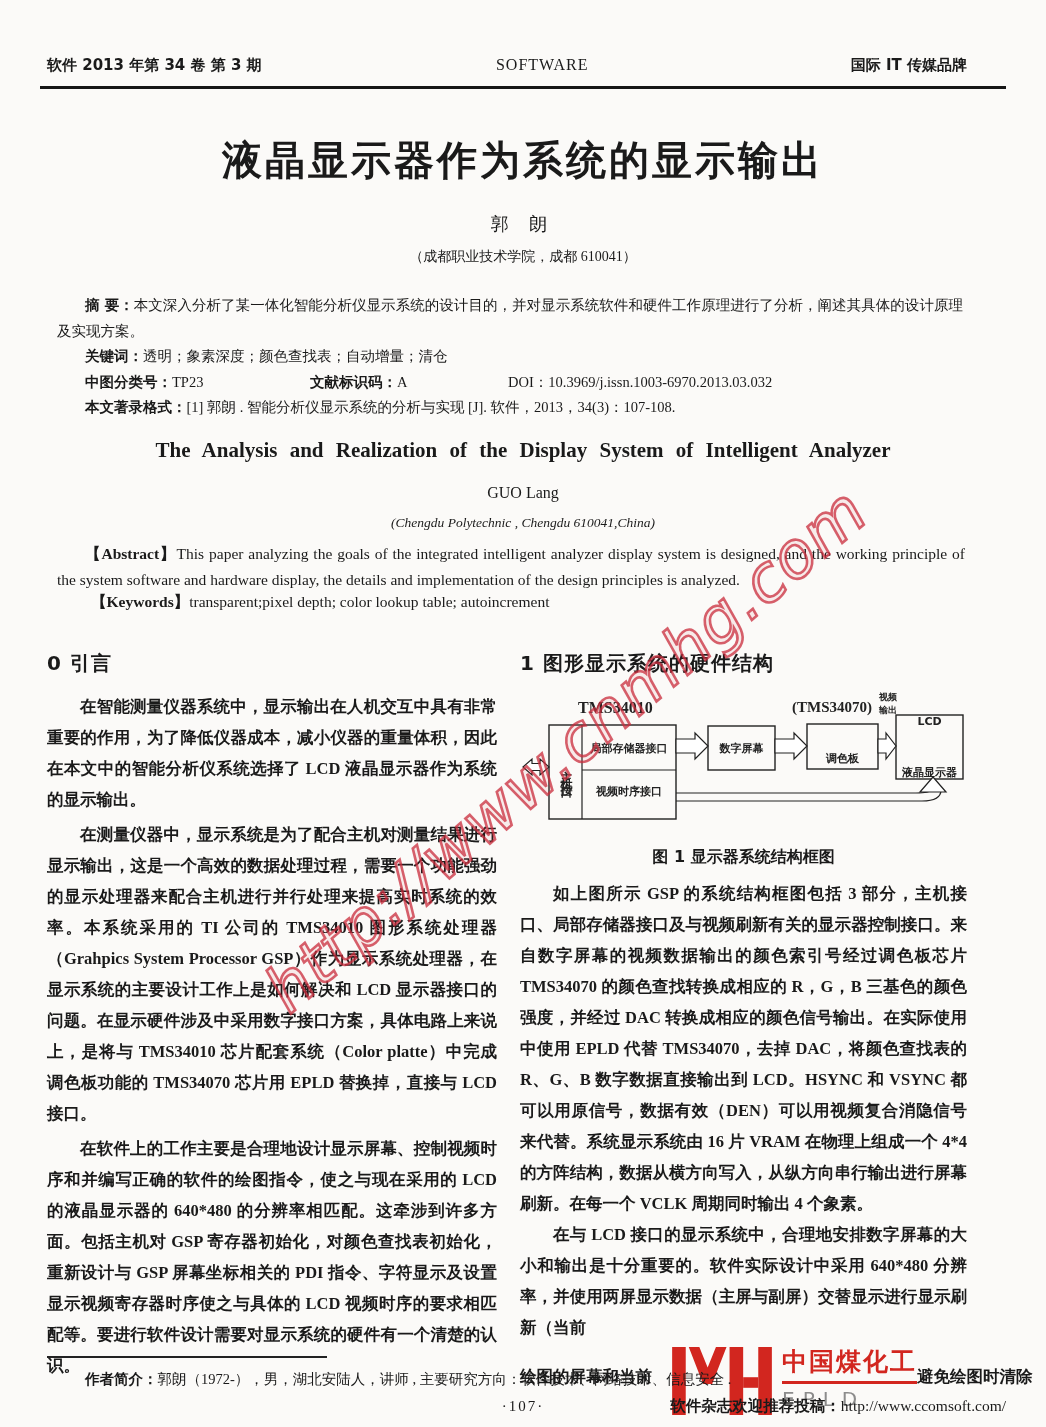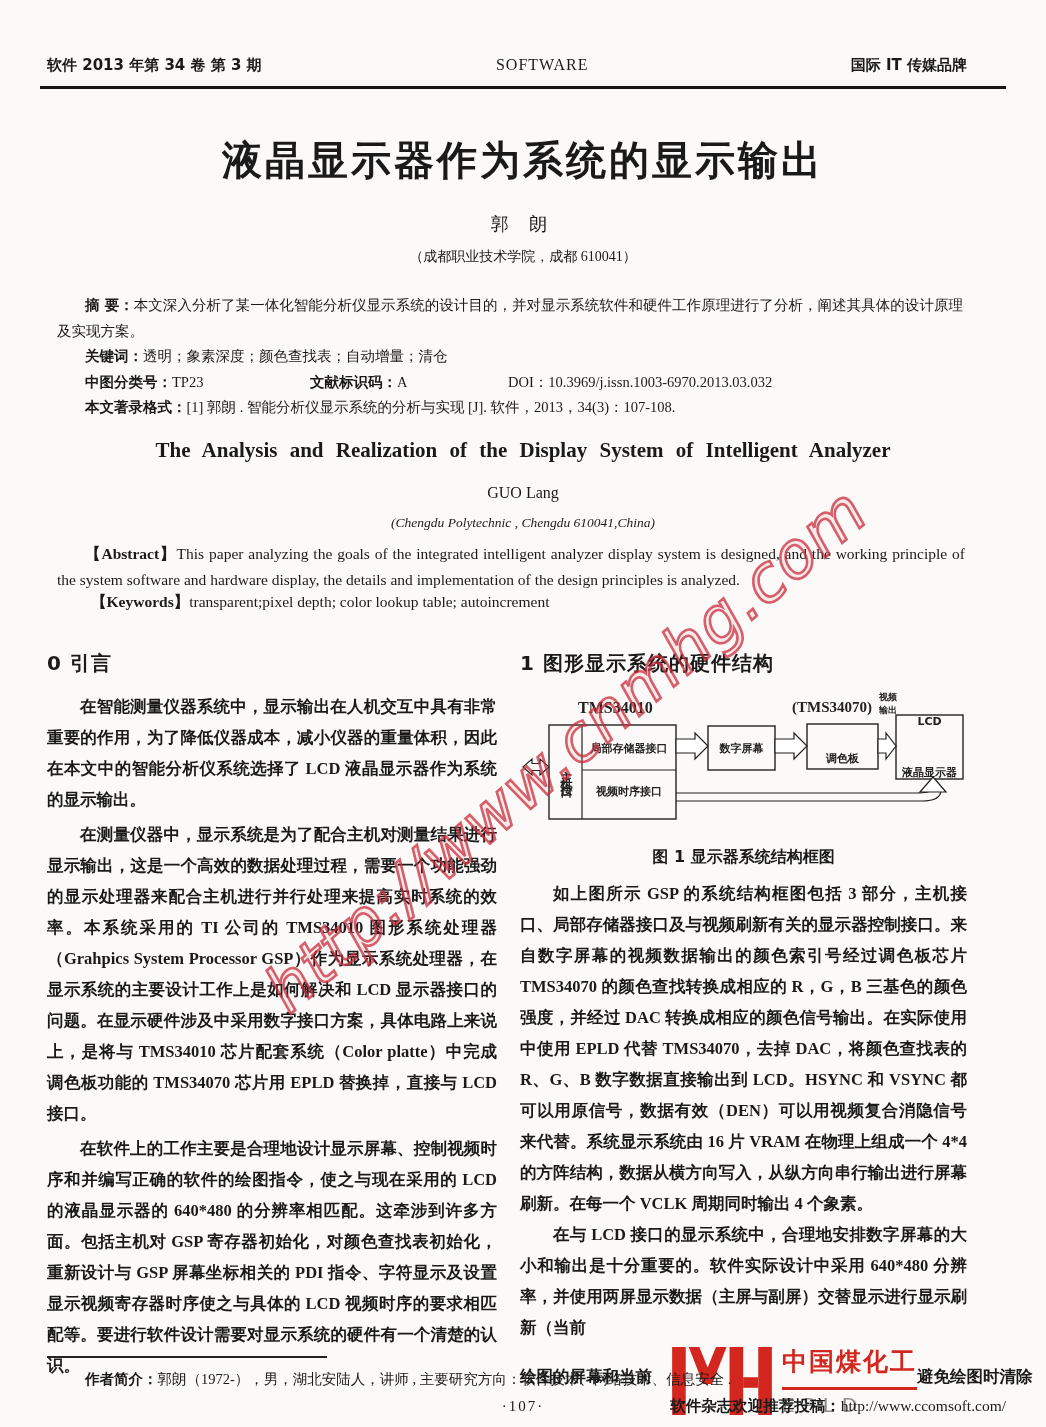--- a/index.html
+++ b/index.html
@@ -50,21 +50,21 @@
   .fl-serif{font-family:"Liberation Serif",serif;font-weight:bold;}
   .fl-vert{writing-mode:vertical-rl;text-orientation:upright;letter-spacing:6px;}
   .fig-caption{margin-top:6px;text-align:center;font-family:"DejaVu Sans",sans-serif;font-weight:bold;font-size:16px;}
   .col-right p.first{margin-top:10px;}
   
   .logo-row{display:flex;align-items:flex-start;margin-top:2px;height:78px;}
   .logo-row .seg{font-size:16.5px;font-weight:600;line-height:31px;margin-top:16px;white-space:nowrap;}
   .logo-glyph{margin-left:20px;margin-top:2px;flex:none;}
   .logo-text{margin-left:10px;flex:none;}
   .logo-zh{font-family:"DejaVu Sans",sans-serif;font-weight:bold;font-size:25px;color:#d2261f;
-    border-bottom:3px solid #d2261f;padding-bottom:9px;letter-spacing:2px;}
+    border-bottom:3px solid #d2261f;padding-bottom:3px;letter-spacing:2px;}
   .logo-en{font-family:"DejaVu Sans",sans-serif;font-size:20px;color:#8c8c8c;letter-spacing:8px;margin-top:3px;}
   
   .watermark{position:absolute;left:185px;top:700px;width:750px;height:110px;
     line-height:110px;text-align:center;
     transform:rotate(-40.5deg);
     font-family:"DejaVu Sans",sans-serif;font-style:italic;font-size:64px;letter-spacing:1px;
     color:rgba(201,44,60,0.07);
     -webkit-text-stroke:2.6px rgba(201,44,60,0.75);
     pointer-events:none;z-index:5;}
   

